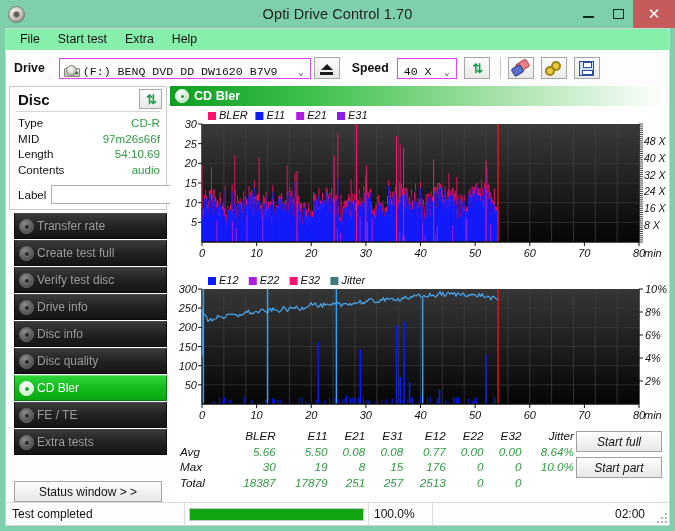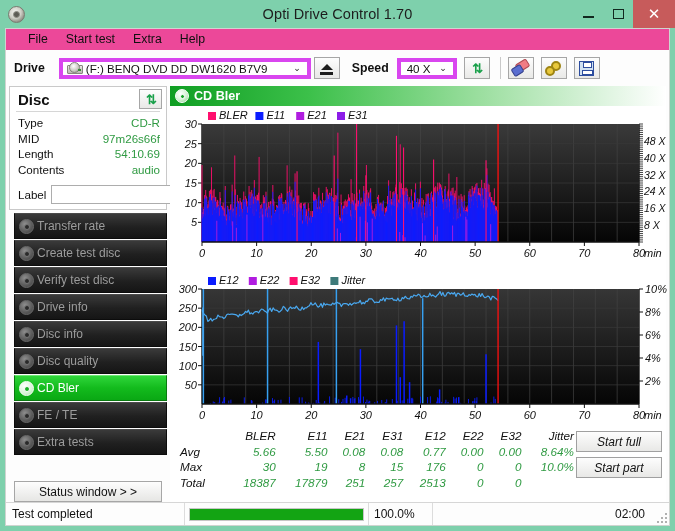--- a/index.html
+++ b/index.html
@@ -46,28 +46,28 @@
   .winbtn.close{width:42px;background:#c75b5b;color:#fff;font-size:15px;}
   .min-glyph{display:block;width:11px;height:2px;background:#12281f;margin-top:6px;}
   .max-glyph{display:block;width:11px;height:10px;border:1.7px solid #12281f;box-sizing:border-box;}
   
   .client{
     margin:0 5px 5px 5px;background:#fdfdfd;flex:1 1 auto;
     display:flex;flex-direction:column;position:relative;
     border:1px solid #cfd4d0;box-sizing:border-box;
   }
   
-  .menubar{height:21px;display:flex;align-items:center;padding-left:13px;background:#ec4899;text-align:center;}
+  .menubar{height:21px;display:flex;align-items:center;padding-left:5px;background:#86efac;text-align:center;}
   .menuitem{font-size:12.3px;color:#101010;padding:0 9px;line-height:21px;}
   
   .driverow{height:36px;display:flex;align-items:center;padding:0 8px;background:#fdfdfd;gap:0;}
   .lbl-drive{font-size:12.3px;font-weight:bold;color:#111;margin-right:14px;}
   .combo{
-    height:21px;border:4px solid #d946ef;background:#fff;display:flex;align-items:center;
-    box-sizing:border-box;position:relative;
+    height:21px;border:1px solid #d946ef;background:#fff;display:flex;align-items:flex-end;
+    box-sizing:border-box;position:relative;font-family:Liberation Mono, monospace;
   }
   .combo.drive{width:252px;}
   .combo.speed{width:60px;margin-left:8px;}
   .combo .txt{font-size:11.6px;color:#111;padding-left:6px;white-space:nowrap;overflow:hidden;}
   .combo.drive .txt{padding-left:3px;}
   .combo .arrow{
     margin-left:auto;margin-right:6px;font-size:9px;color:#222;line-height:1;
   }
   .drv-ico{
     width:16px;height:13px;margin-left:4px;position:relative;flex:0 0 16px;
@@ -321,21 +321,21 @@
           <div class="navbtn">
             <span class="ic">
                 <i class="navglyph"></i>
               </span>
             <span class="lb">Transfer rate</span>
           </div>
           <div class="navbtn">
             <span class="ic">
                 <i class="navglyph"></i>
               </span>
-            <span class="lb">Create test disc</span>
+            <span class="lb">Create test full</span>
           </div>
           <div class="navbtn">
             <span class="ic">
                 <i class="navglyph"></i>
               </span>
             <span class="lb">Verify test disc</span>
           </div>
           <div class="navbtn">
             <span class="ic">
                 <i class="navglyph"></i>

